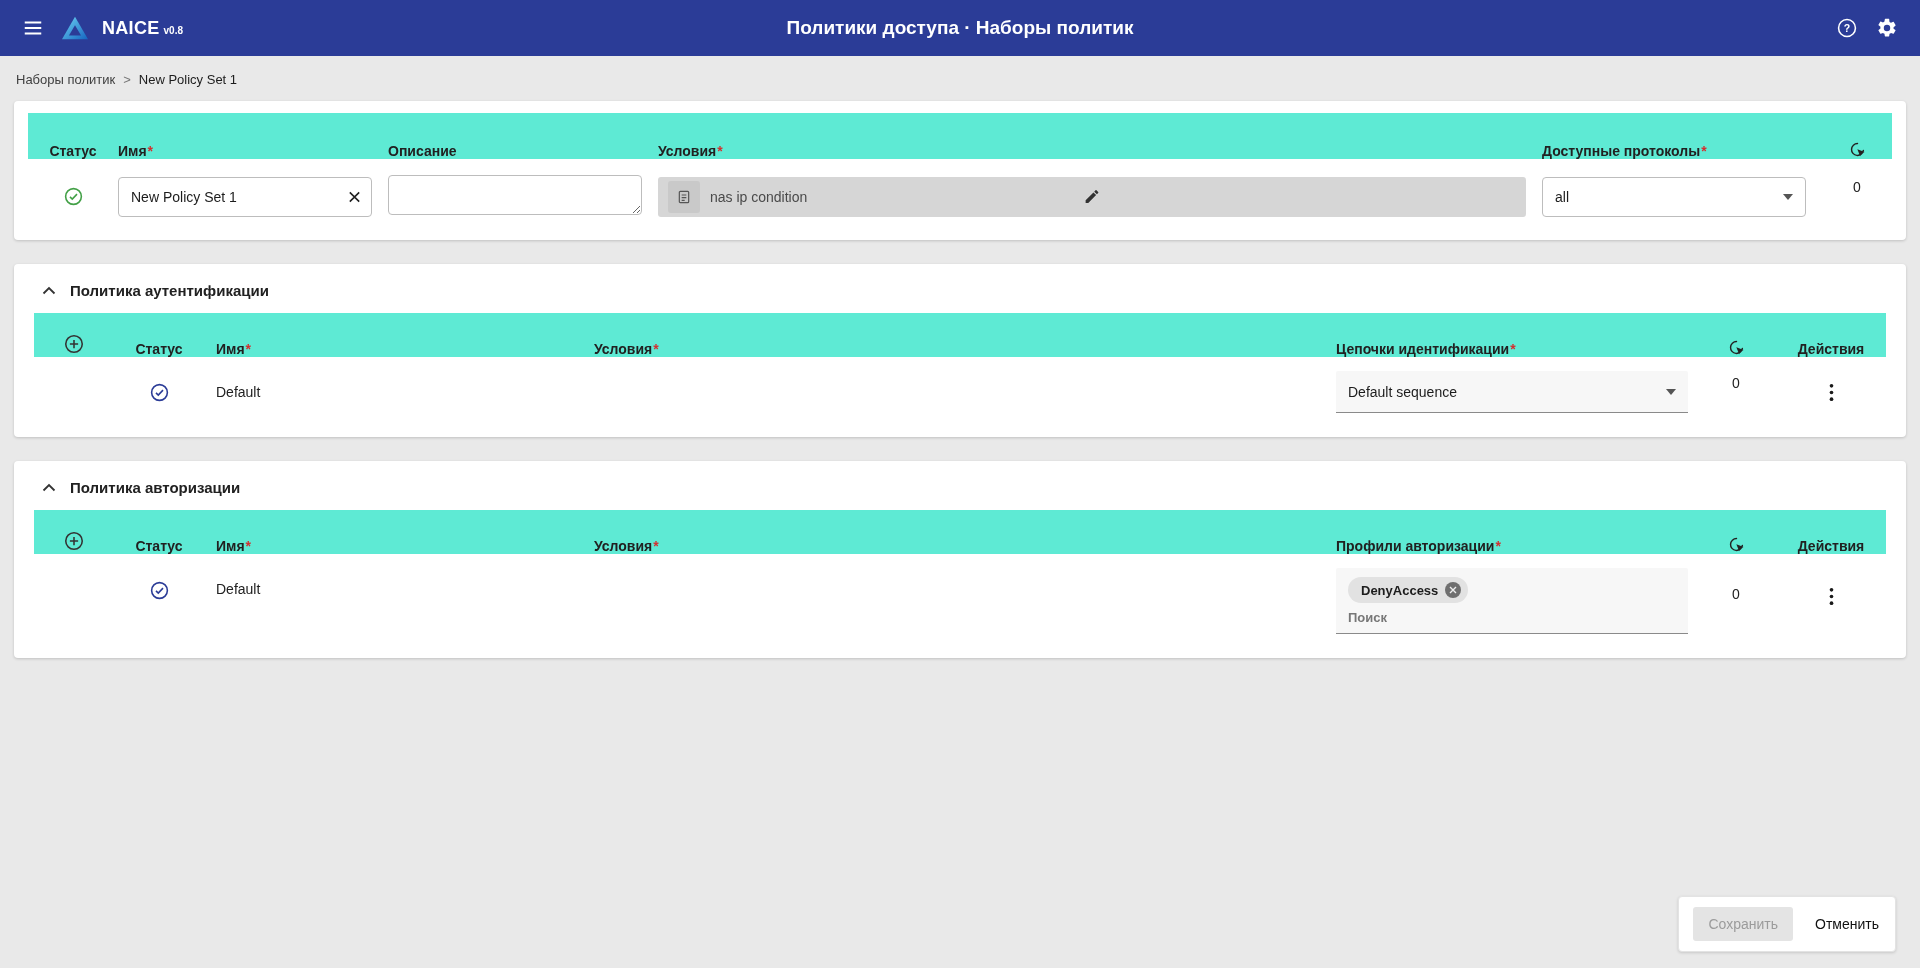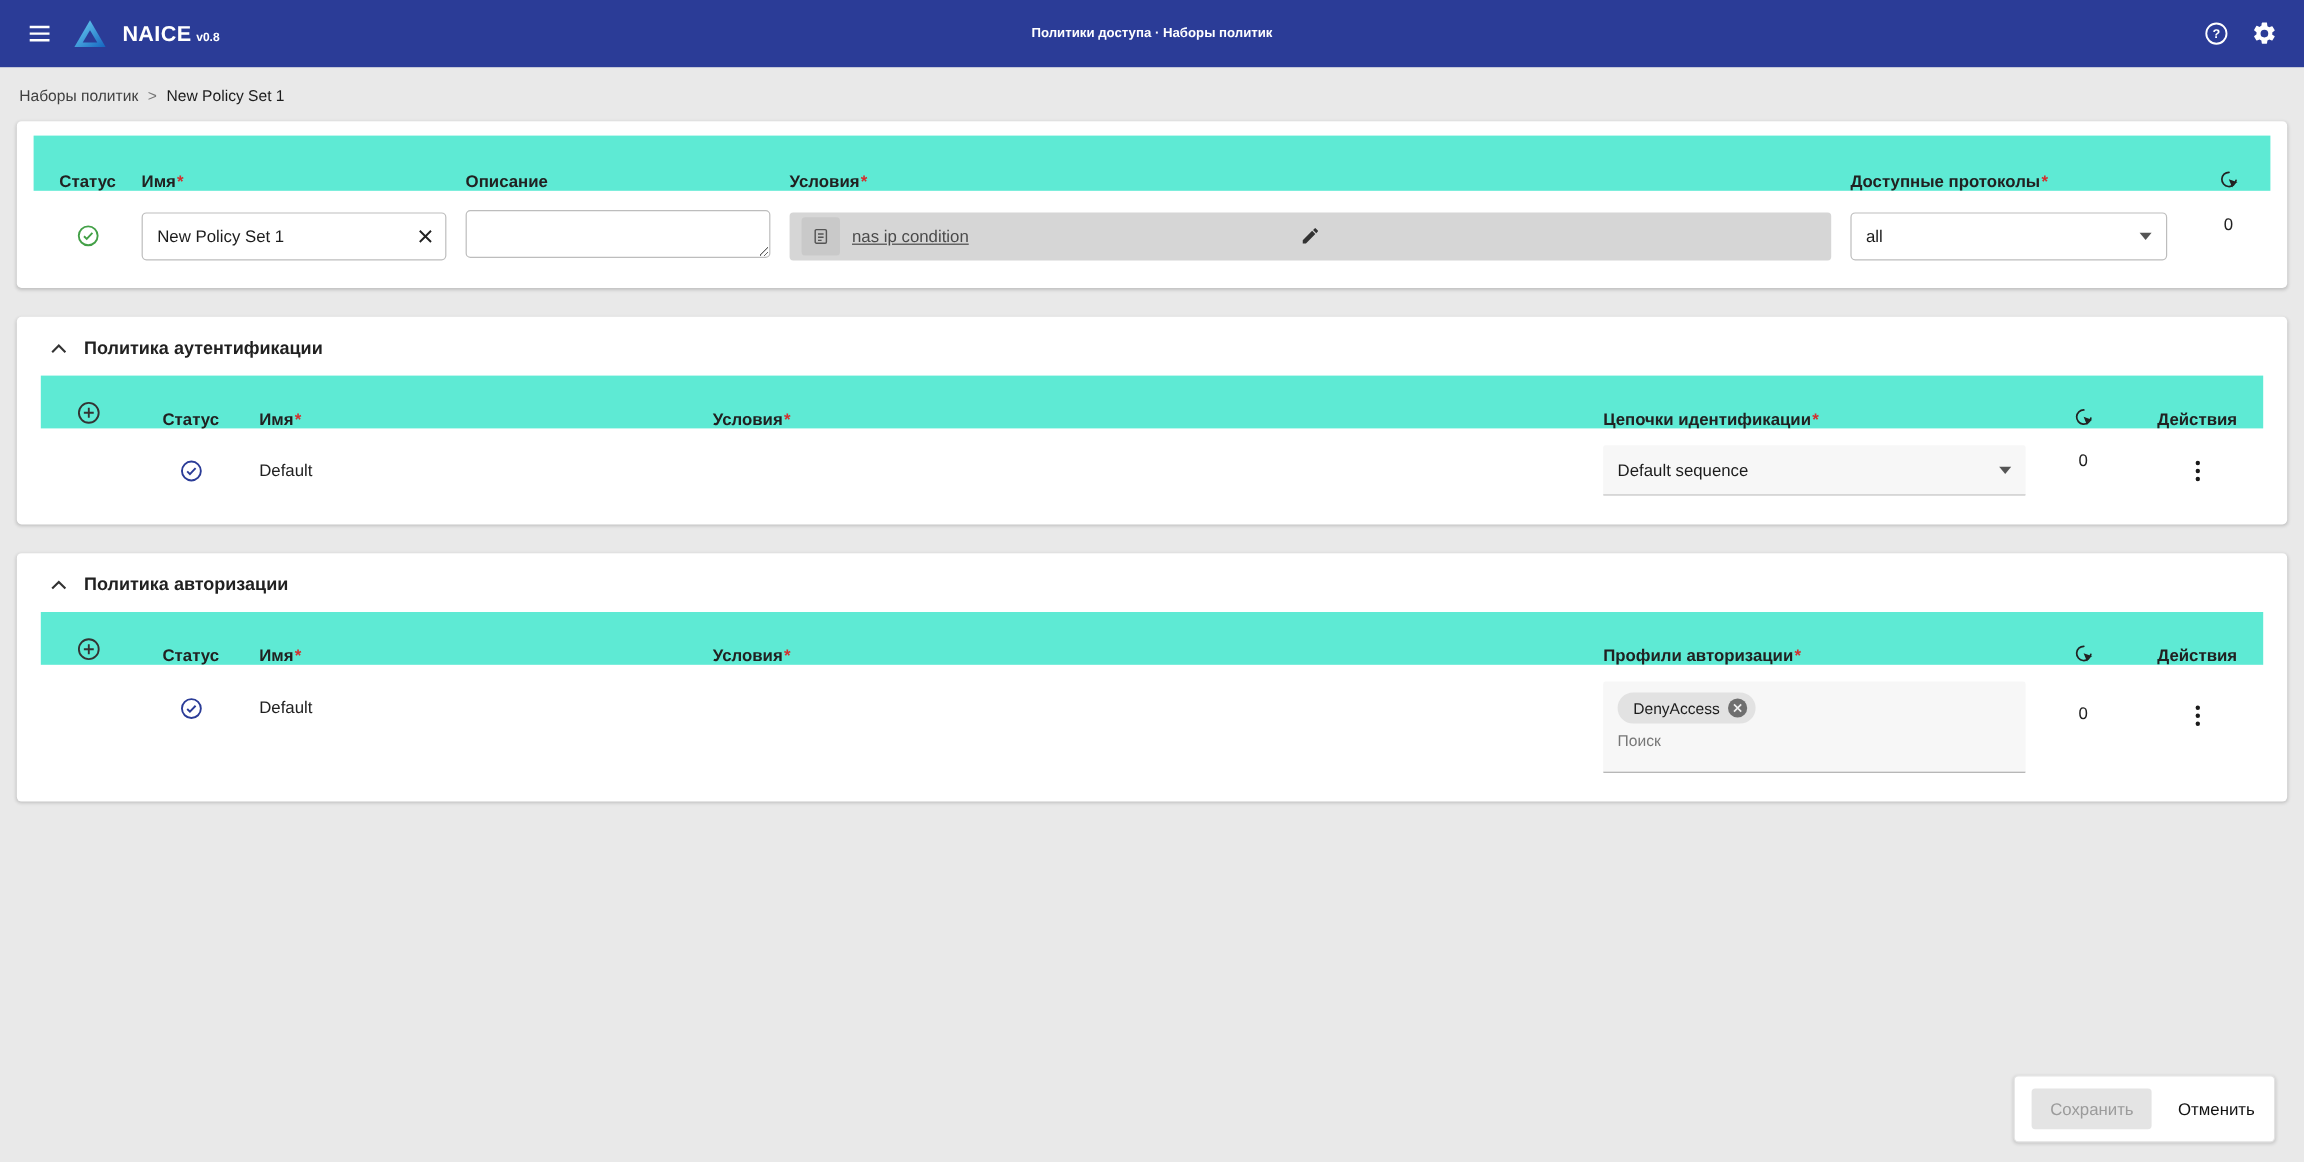--- a/index.html
+++ b/index.html
@@ -22,21 +22,21 @@
   .appbar-left { display: flex; align-items: center; gap: 12px; }
   .icon-btn {
     background: none; border: none; color: inherit; cursor: pointer;
     display: flex; align-items: center; justify-content: center; padding: 4px;
   }
   .brand-wrap { display: flex; align-items: baseline; gap: 4px; }
   .brand { font-size: 18px; font-weight: 700; letter-spacing: .3px; }
   .version { font-size: 10px; font-weight: 700; }
   .appbar-title {
     position: absolute; left: 50%; top: 50%; transform: translate(-50%, -50%);
-    font-size: 11px; font-weight: 600; white-space: nowrap;
+    font-size: 19px; font-weight: 600; white-space: nowrap;
   }
   .appbar-right { margin-left: auto; display: flex; align-items: center; gap: 10px; }
 
   
   .breadcrumb {
     padding: 16px 16px 14px; font-size: 13px;
     display: flex; align-items: center; gap: 8px;
   }
   .breadcrumb a { color: #404040; text-decoration: none; cursor: pointer; }
   .breadcrumb .sep { color: #767676; }
@@ -85,21 +85,21 @@
   .clear-btn {
     position: absolute; right: 6px; top: 50%; transform: translateY(-50%);
     border: none; background: none; cursor: pointer; display: flex; padding: 4px;
   }
   .desc-area {
     width: 100%; height: 40px; border: 1px solid #bdbdbd; border-radius: 4px;
     padding: 8px 12px; font: inherit; font-size: 14px; background: #fff;
   }
   .cond-field {
     position: relative; height: 40px; background: #d6d6d6; border-radius: 3px;
-    display: flex; align-items: center; gap: 10px; padding: 0 10px; color: #4a4a4a; text-decoration: underline;
+    display: flex; align-items: center; gap: 10px; padding: 0 10px; color: #4a4a4a;
   }
   .doc-box {
     width: 32px; height: 32px; background: #c9c9c9; border-radius: 3px;
     display: flex; align-items: center; justify-content: center; flex: none;
   }
   .edit-btn {
     position: absolute; left: 50%; transform: translateX(-50%);
     background: none; border: none; cursor: pointer; display: flex; padding: 4px;
   }
   .select-box {
@@ -131,21 +131,21 @@
   .add-btn { background: none; border: none; cursor: pointer; display: flex; padding: 2px; }
   .kebab-btn { background: none; border: none; cursor: pointer; display: flex; padding: 4px 8px; }
 
   .filled-select {
     height: 42px; background: #f7f7f7; border-bottom: 1px solid #8a8a8a;
     border-radius: 2px 2px 0 0; display: flex; align-items: center;
     justify-content: space-between; padding: 0 12px; cursor: pointer; color: #1c1c1c;
   }
   .chips-field {
     background: #f7f7f7; border-bottom: 1px solid #8a8a8a; border-radius: 2px 2px 0 0;
-    padding: 9px 12px 16px; display: flex; flex-direction: column; gap: 5px; min-height: 64px;
+    padding: 9px 12px 6px; display: flex; flex-direction: column; gap: 5px; min-height: 64px; font-weight: bold;
   }
   .chip {
     display: inline-flex; align-items: center; gap: 7px; background: #e2e2e2;
     border-radius: 15px; padding: 5px 7px 5px 13px; font-size: 13px;
     width: fit-content; color: #1c1c1c;
   }
   .chip-x {
     width: 16px; height: 16px; border-radius: 50%; background: #6f6f6f;
     border: none; cursor: pointer; display: flex; align-items: center; justify-content: center;
   }

